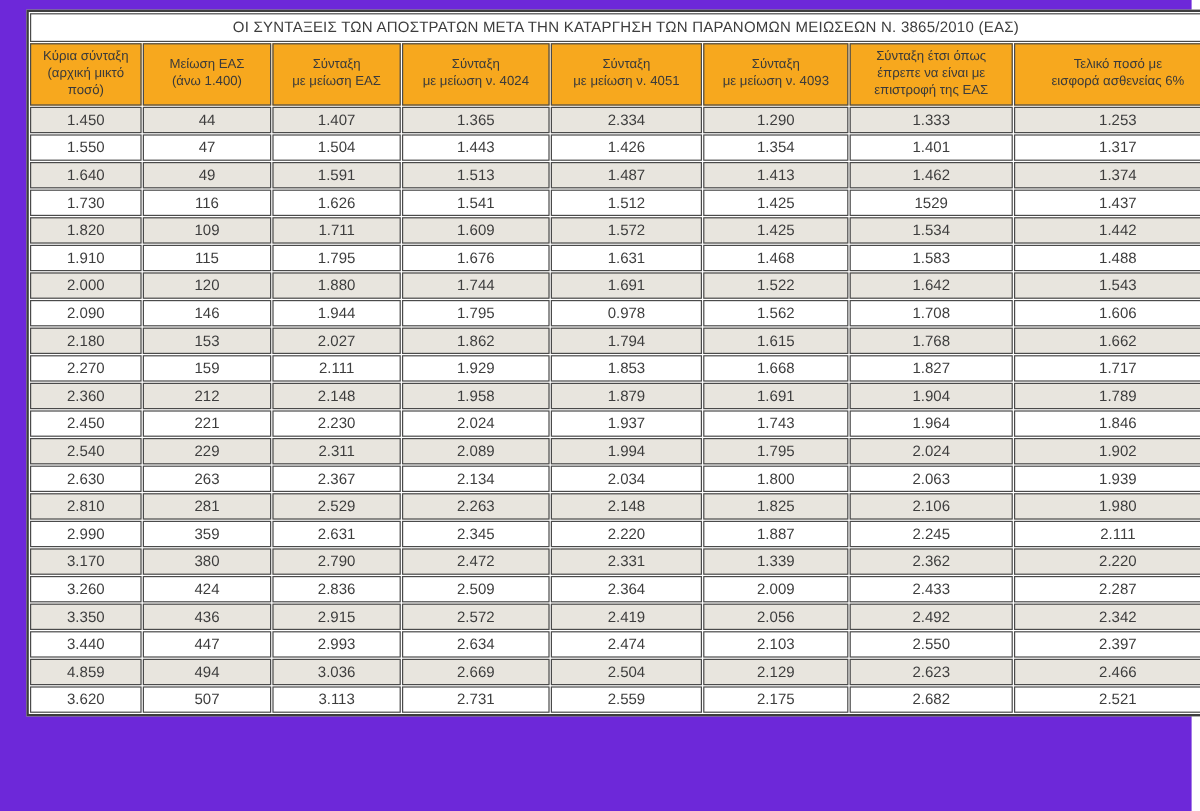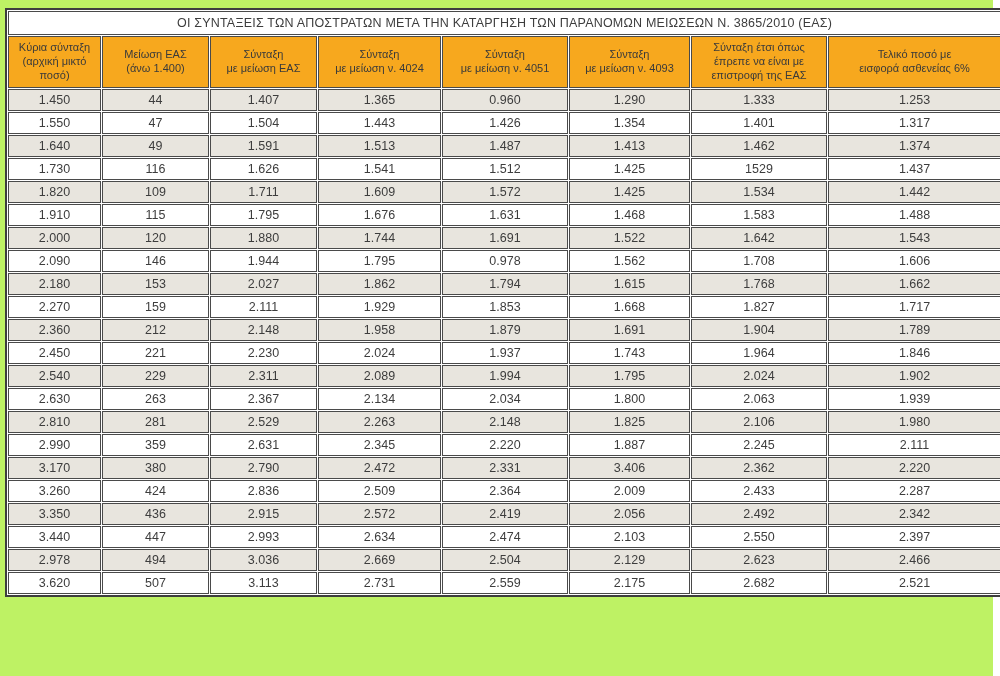--- a/index.html
+++ b/index.html
@@ -4,23 +4,23 @@
 <style>
   html, body {
     margin: 0;
     padding: 0;
     background: #ffffff;
     font-family: "Liberation Sans", "DejaVu Sans", sans-serif;
   }
   .page {
     width: 993px;
     height: 676px;
-    background: #bef264;
+    background: #6d28d9;
     box-sizing: border-box;
-    padding: 8px 5px;
+    padding: 8px 22px;
   }
   table.pension-table {
     width: 989px;
     border-collapse: separate;
     border-spacing: 1px;
     border: 2px solid #3e3e3e;
     background: #ffffff;
     table-layout: fixed;
   }
   .title-cell {
@@ -100,21 +100,21 @@
           <th class="header-cell">Τελικό ποσό με
 εισφορά ασθενείας 6%</th>
         </tr>
     </thead>
     <tbody id="table-body">
         <tr>
           <td>1.450</td>
           <td>44</td>
           <td>1.407</td>
           <td>1.365</td>
-          <td>0.960</td>
+          <td>2.334</td>
           <td>1.290</td>
           <td>1.333</td>
           <td>1.253</td>
         </tr>
         <tr>
           <td>1.550</td>
           <td>47</td>
           <td>1.504</td>
           <td>1.443</td>
           <td>1.426</td>
@@ -261,21 +261,21 @@
           <td>1.887</td>
           <td>2.245</td>
           <td>2.111</td>
         </tr>
         <tr>
           <td>3.170</td>
           <td>380</td>
           <td>2.790</td>
           <td>2.472</td>
           <td>2.331</td>
-          <td>3.406</td>
+          <td>1.339</td>
           <td>2.362</td>
           <td>2.220</td>
         </tr>
         <tr>
           <td>3.260</td>
           <td>424</td>
           <td>2.836</td>
           <td>2.509</td>
           <td>2.364</td>
           <td>2.009</td>
@@ -296,21 +296,21 @@
           <td>3.440</td>
           <td>447</td>
           <td>2.993</td>
           <td>2.634</td>
           <td>2.474</td>
           <td>2.103</td>
           <td>2.550</td>
           <td>2.397</td>
         </tr>
         <tr>
-          <td>2.978</td>
+          <td>4.859</td>
           <td>494</td>
           <td>3.036</td>
           <td>2.669</td>
           <td>2.504</td>
           <td>2.129</td>
           <td>2.623</td>
           <td>2.466</td>
         </tr>
         <tr>
           <td>3.620</td>

